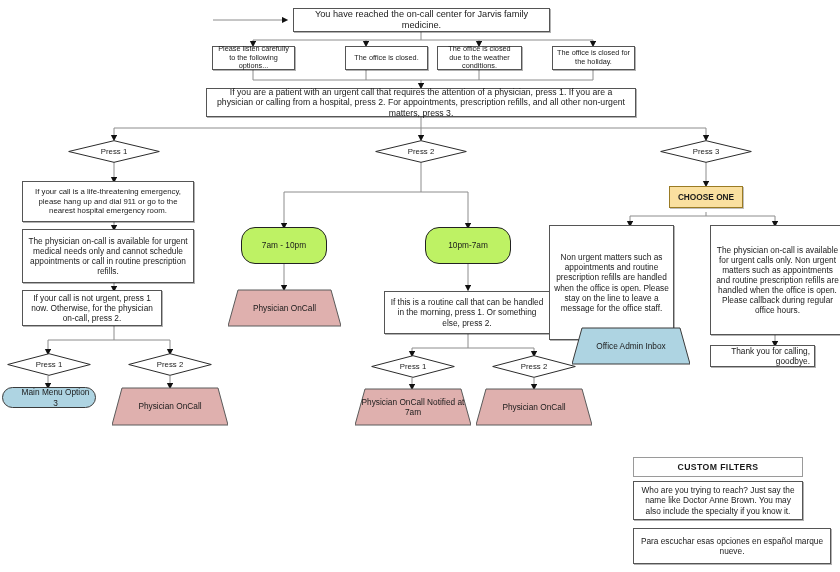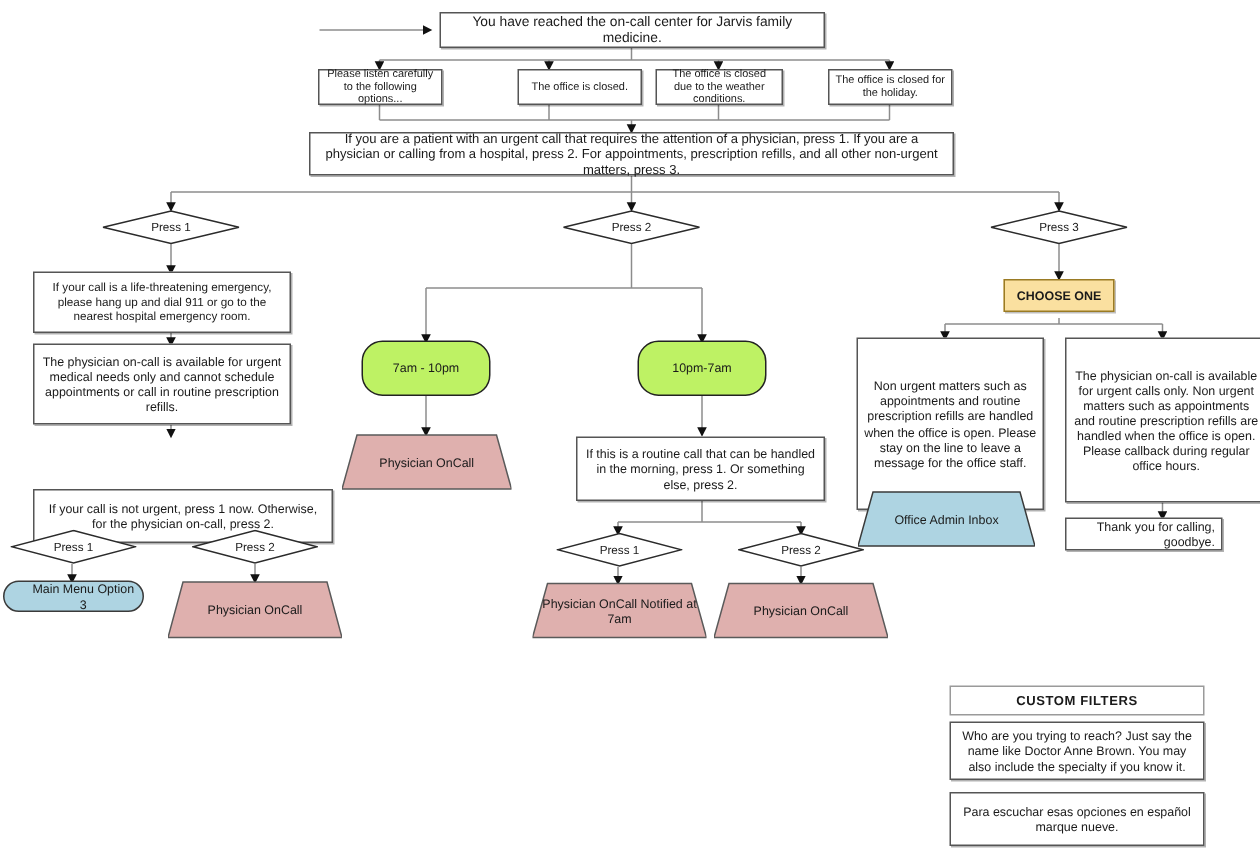--- a/index.html
+++ b/index.html
@@ -147,21 +147,21 @@
       </svg>
     <span class="dlabel">Press 3</span>
   </div>
 
   <div class="node box fs75" style="left:22px;top:181px;width:172px;height:41px;">
     <span class="txt">If your call is a life-threatening emergency, please hang up and dial 911 or go to the nearest hospital emergency room.</span>
   </div>
   <div class="node box fs8" style="left:22px;top:229px;width:172px;height:54px;">
     <span class="txt">The physician on-call is available for urgent medical needs only and cannot schedule appointments or call in routine prescription refills.</span>
   </div>
-  <div class="node box fs8" style="left:22px;top:290px;width:200px;height:36px;margin-top:36px;">
+  <div class="node box fs8" style="left:22px;top:290px;width:140px;height:36px;">
     <span class="txt">If your call is not urgent, press 1 now. Otherwise, for the physician on-call, press 2.</span>
   </div>
 
   <div class="node diamond fs75" style="left:7px;top:353px;width:84px;height:23px;">
     <svg viewBox="0 0 84 23" preserveAspectRatio="none">
         <polygon points="42,0.7 83.3,11.5 42,22.3 0.7,11.5" fill="#fff" stroke="#2b2b2b" stroke-width="1"></polygon>
       </svg>
     <span class="dlabel">Press 1</span>
   </div>
   <div class="node diamond fs75" style="left:128px;top:353px;width:84px;height:23px;">
@@ -223,21 +223,21 @@
     <svg viewBox="0 0 116 38" preserveAspectRatio="none">
         <polygon points="10,1 106,1 116,37 0,37" fill="#dfb0ae" stroke="#5a5a5a" stroke-width="1"></polygon>
       </svg>
     <span class="tlabel">Physician OnCall</span>
   </div>
 
   <div class="node choose fs8" style="left:669px;top:186px;width:74px;height:22px;">
     <span class="txt bold">CHOOSE ONE</span>
   </div>
 
-  <div class="node box fs8" style="left:571px;top:225px;width:125px;height:115px;">
+  <div class="node box fs8" style="left:549px;top:225px;width:125px;height:115px;">
     <span class="txt">Non urgent matters such as appointments and routine prescription refills are handled when the office is open. Please stay on the line to leave a message for the office staff.</span>
   </div>
 
   <div class="node trap fs8" style="left:572px;top:327px;width:118px;height:38px;">
     <svg viewBox="0 0 118 38" preserveAspectRatio="none">
         <polygon points="10,1 108,1 118,37 0,37" fill="#aed4e2" stroke="#3a3a3a" stroke-width="1"></polygon>
       </svg>
     <span class="tlabel">Office Admin Inbox</span>
   </div>
 
@@ -248,17 +248,17 @@
   <div class="node box fs8" style="left:710px;top:345px;width:105px;height:22px;text-align:right;">
     <span class="txt">Thank you for calling, goodbye.</span>
   </div>
 
   <div class="node filters-title fs85" style="left:633px;top:457px;width:170px;height:20px;">
     <span class="txt">CUSTOM FILTERS</span>
   </div>
   <div class="node filter-box fs8" style="left:633px;top:481px;width:170px;height:39px;">
     <span class="txt">Who are you trying to reach? Just say the name like Doctor Anne Brown. You may also include the specialty if you know it.</span>
   </div>
-  <div class="node filter-box fs8" style="left:633px;top:528px;width:170px;height:36px;">
+  <div class="node filter-box fs8" style="left:633px;top:528px;width:198px;height:36px;">
     <span class="txt">Para escuchar esas opciones en español marque nueve.</span>
   </div>
 
 </div>
 
 </body></html>

